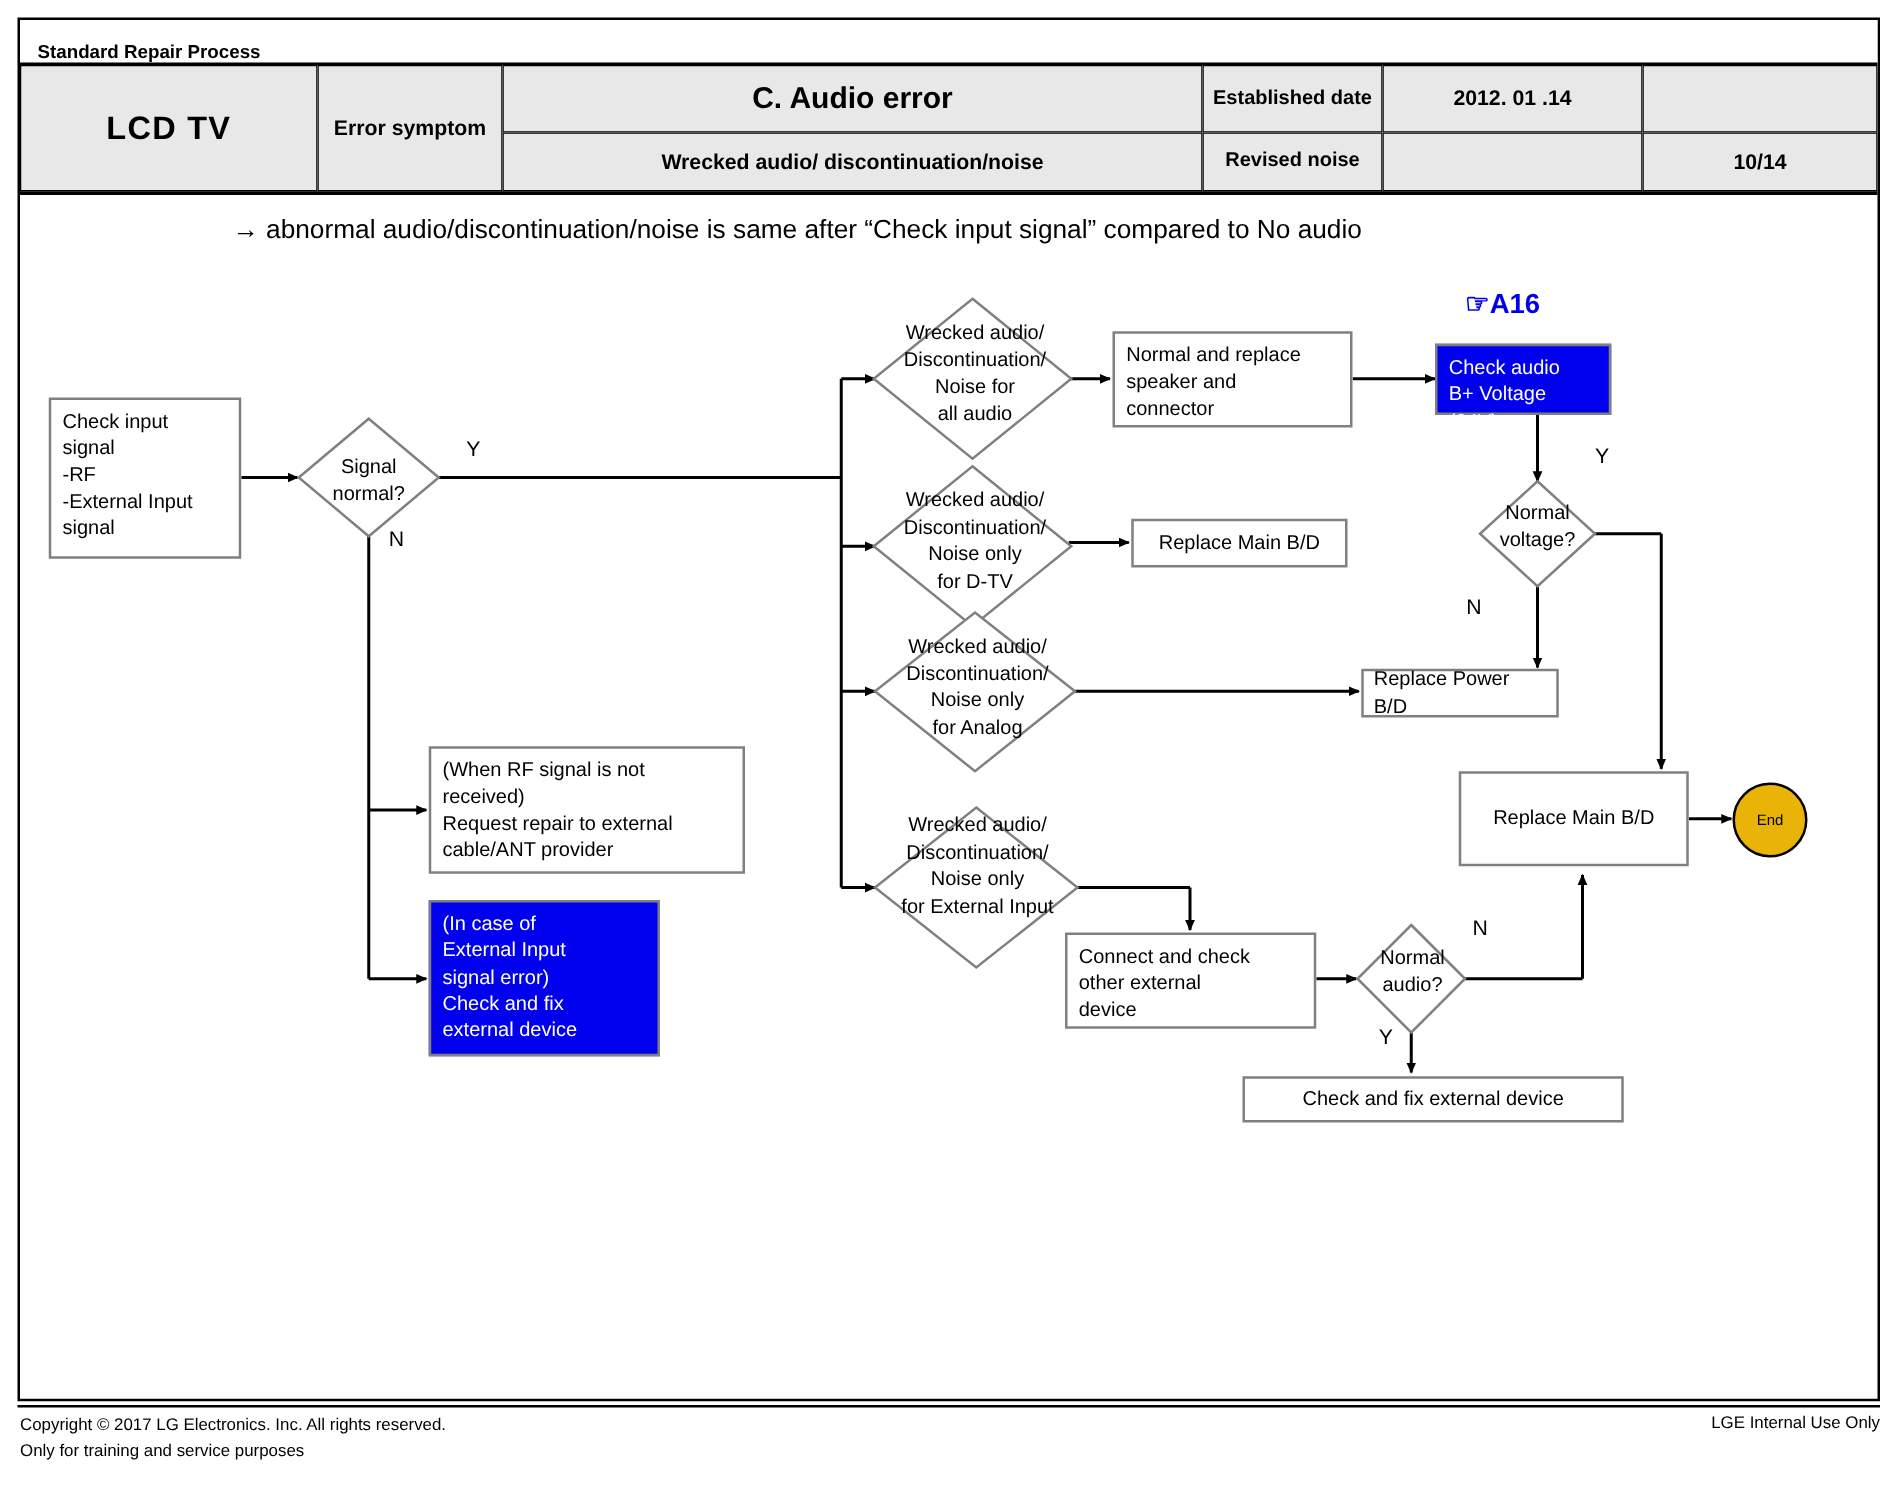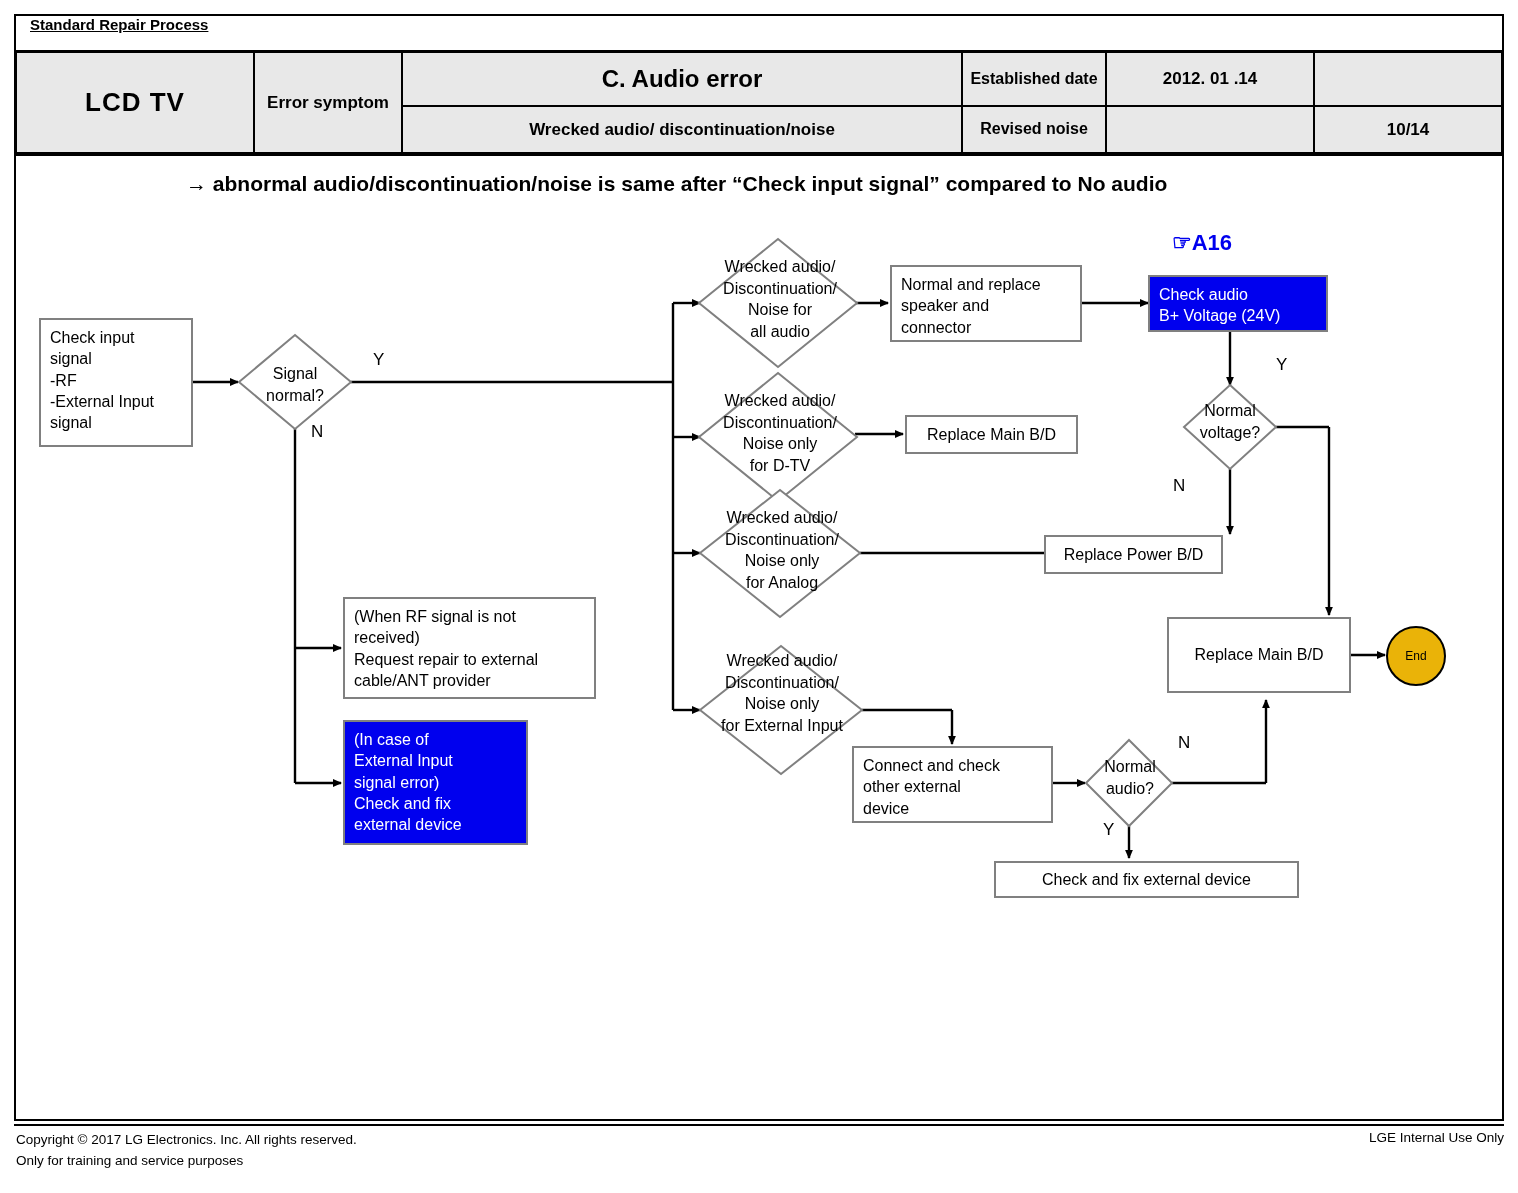--- a/index.html
+++ b/index.html
@@ -38,22 +38,21 @@
     color: #000;
     line-height: 1.15;
   }
   #hdr-strip {
     position: absolute;
     left: 0px; top: 0px;
     width: 1486px; height: 36px;
     border-bottom: 2px solid #000;
     background: #fff;
     display: flex;
-    align-items: flex-start;
-    text-decoration: underline;
+    align-items: flex-end;
   }
   #hdr-strip span {
     font-size: 15px; font-weight: bold; margin-left: 14px;
   }
 
   #cell-lcdtv   { left: 0px;    top: 36px; width: 238px; height: 101px; font-size: 26px; letter-spacing: 1px;}
   #cell-errsym  { left: 238px;  top: 36px; width: 148px; height: 101px; font-size: 17px; }
   #cell-title   { left: 386px;  top: 36px; width: 560px; height: 54px;  font-size: 24px; }
   #cell-subt    { left: 386px;  top: 90px; width: 560px; height: 47px;  font-size: 17px; }
   #cell-estd    { left: 946px;  top: 36px; width: 144px; height: 54px;  font-size: 16px; }
@@ -65,21 +64,21 @@
 
   #hdr-rule {
     position: absolute; left:0px; top:137px; width:1486px; height:3px; background:#000;
   }
 
   
   #subheading {
     position: absolute;
     left: 186px; top: 172px;
     font-size: 21px;
-    font-weight: bold;
+    font-weight: normal;
     color: #000;
     white-space: nowrap;
   }
 
   
   #flow {
     position: absolute;
     left: 0; top: 0;
     width: 1518px; height: 1193px;
     pointer-events: none;
@@ -295,26 +294,26 @@
 Discontinuation/
 Noise only
 for External Input</div>
 
   <div class="node" style="left:890px; top:265px; width:192px; height:77px;">Normal and replace
 speaker and
 connector</div>
 
   <div id="a16">☞A16</div>
 
-  <div class="node blue" style="left:1148px; top:275px; width:180px; height:57px;">Check audio
+  <div class="node blue" style="left:1148px; top:275px; width:141px; height:57px;">Check audio
 B+ Voltage (24V)</div>
 
   <div class="node center" style="left:905px; top:415px; width:173px; height:39px;">Replace Main B/D</div>
 
-  <div class="node center" style="left:1044px; top:535px; width:179px; height:39px;">Replace Power B/D</div>
+  <div class="node center" style="left:1089px; top:535px; width:158px; height:39px;">Replace Power B/D</div>
 
   <div class="diamond-label" style="left:1181px; top:400px; width:98px;">Normal
 voltage?</div>
 
   <div class="node center" style="left:1167px; top:617px; width:184px; height:76px;">Replace Main B/D</div>
 
   <div class="endcircle" style="left:1386px; top:626px; width:60px; height:60px;">End</div>
 
   <div class="node" style="left:852px; top:746px; width:201px; height:77px;">Connect and check
 other external

